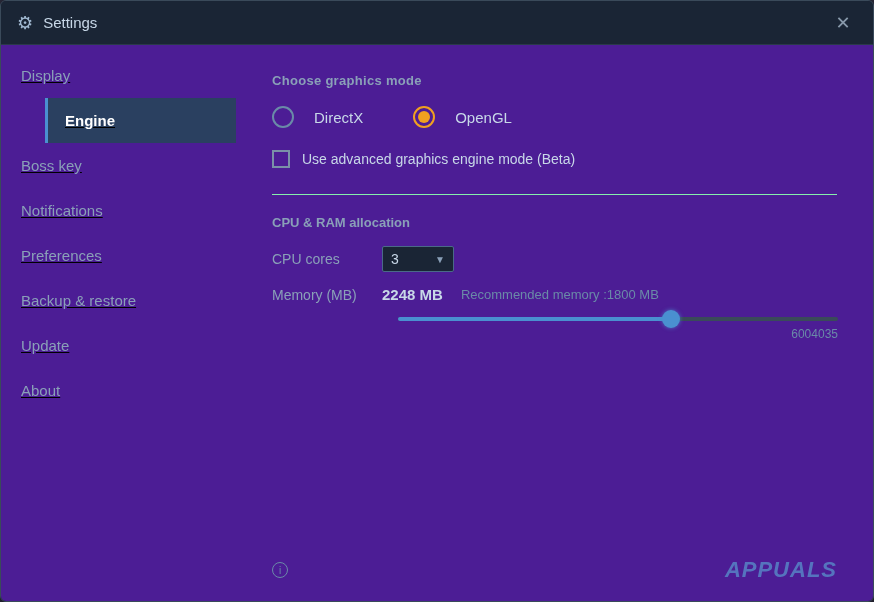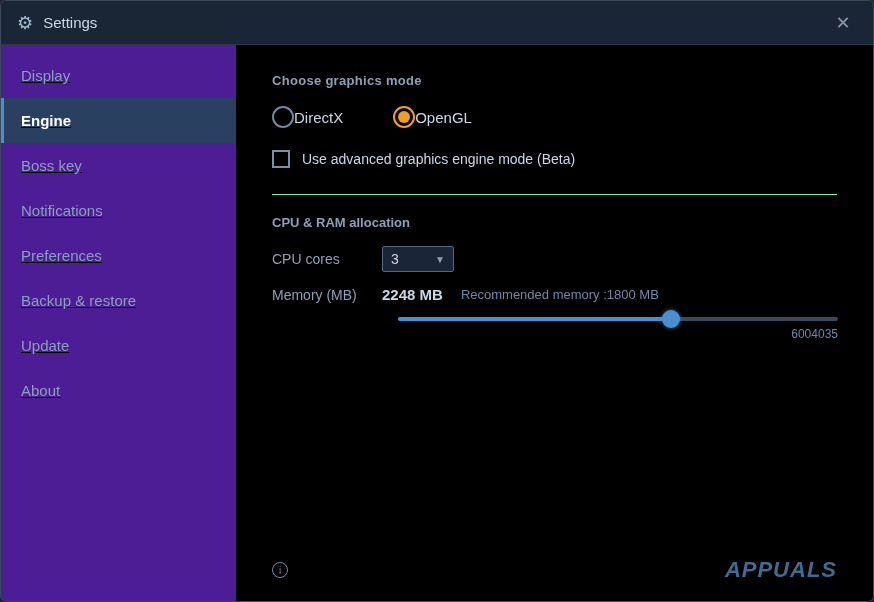--- a/index.html
+++ b/index.html
@@ -72,36 +72,37 @@
       color: #8aa0b8;
       font-size: 15px;
       cursor: pointer;
       position: relative;
       transition: background 0.15s;
     }
     .sidebar-item.active {
       background: #2a4060;
       color: #ffffff;
       font-weight: 600;
+      margin-left: 44px;
     }
     .sidebar-item.active::left-border {
       content: '';
     }
     .sidebar-item.active::before {
       content: '';
       position: absolute;
       left: 0;
       top: 0;
       bottom: 0;
       width: 3px;
       background: #4a90d0;
     }
     .main {
       flex: 1;
-      background: #000000;
+      background: #4c1d95;
       padding: 28px 36px;
       overflow-y: auto;
       position: relative;
     }
     .section-title {
       color: #8aa0b8;
       font-size: 13px;
       font-weight: 600;
       margin-bottom: 18px;
       text-transform: none;
@@ -109,21 +110,21 @@
     }
     .graphics-mode-row {
       display: flex;
       align-items: center;
       gap: 50px;
       margin-bottom: 22px;
     }
     .radio-option {
       display: flex;
       align-items: center;
-      gap: 0;
+      gap: 20px;
       cursor: pointer;
     }
     .radio-circle {
       width: 22px;
       height: 22px;
       border-radius: 50%;
       border: 2px solid #6a8aa8;
       background: transparent;
       display: flex;
       align-items: center;

